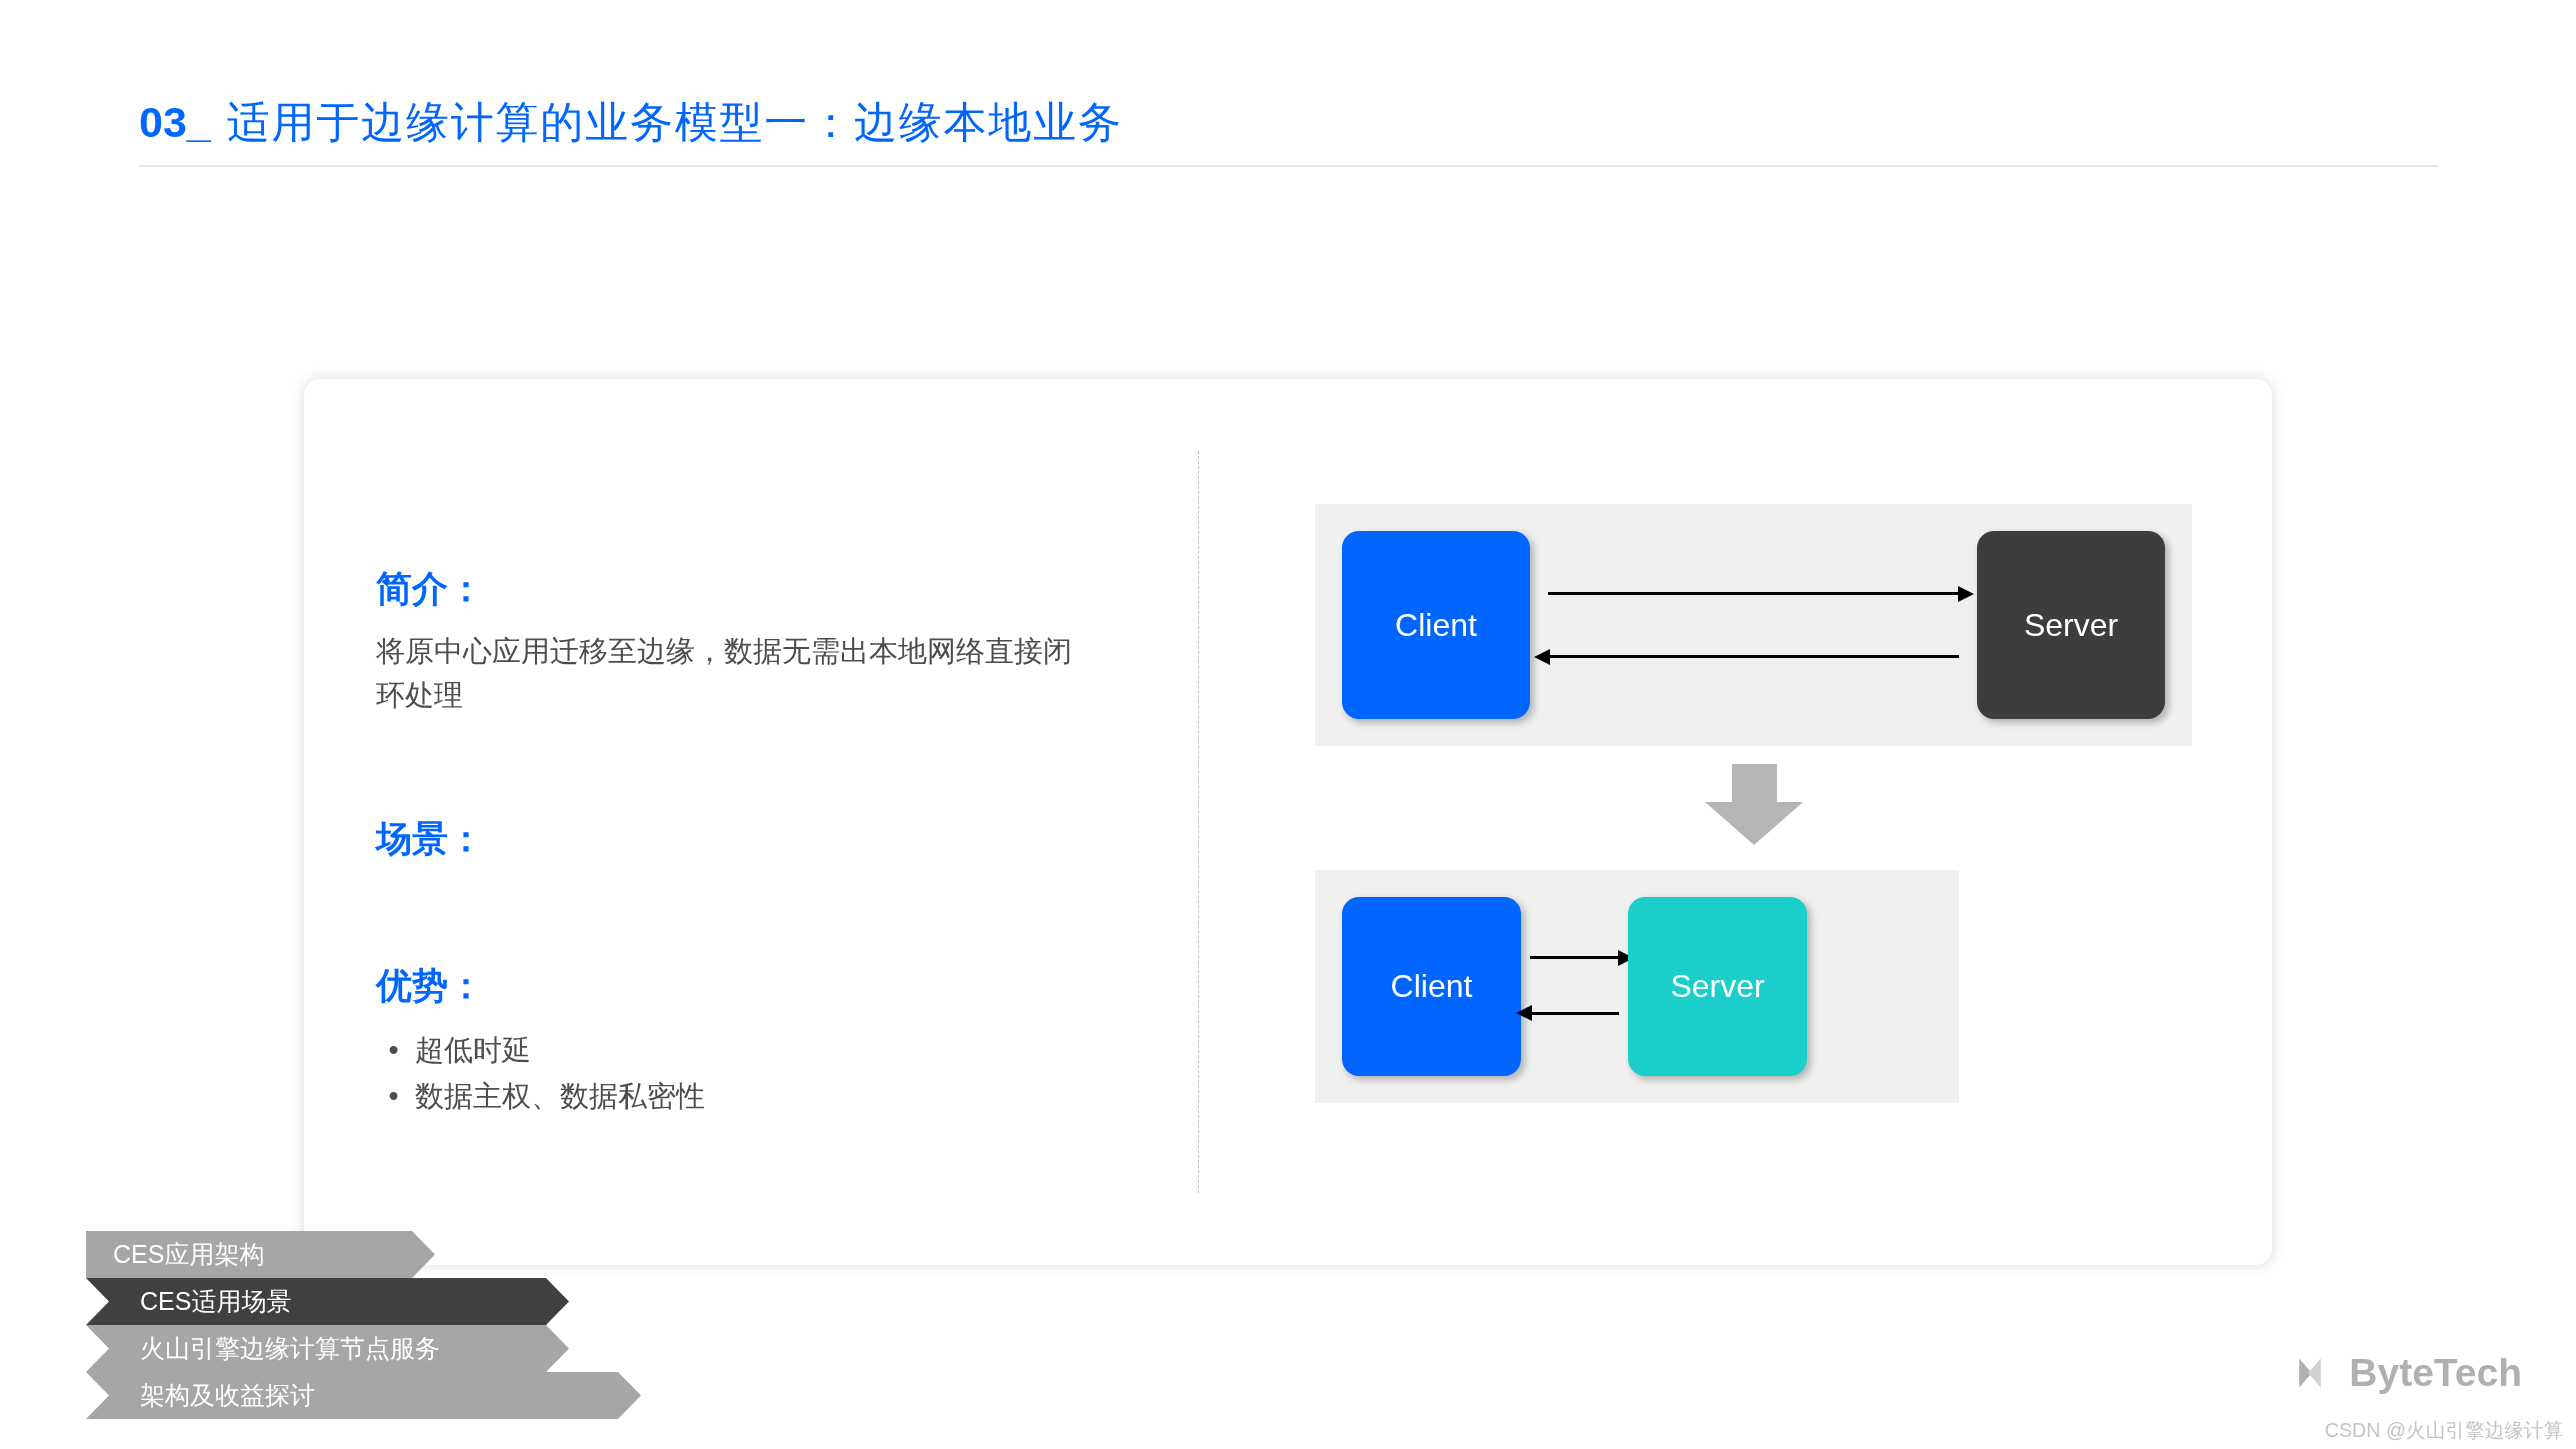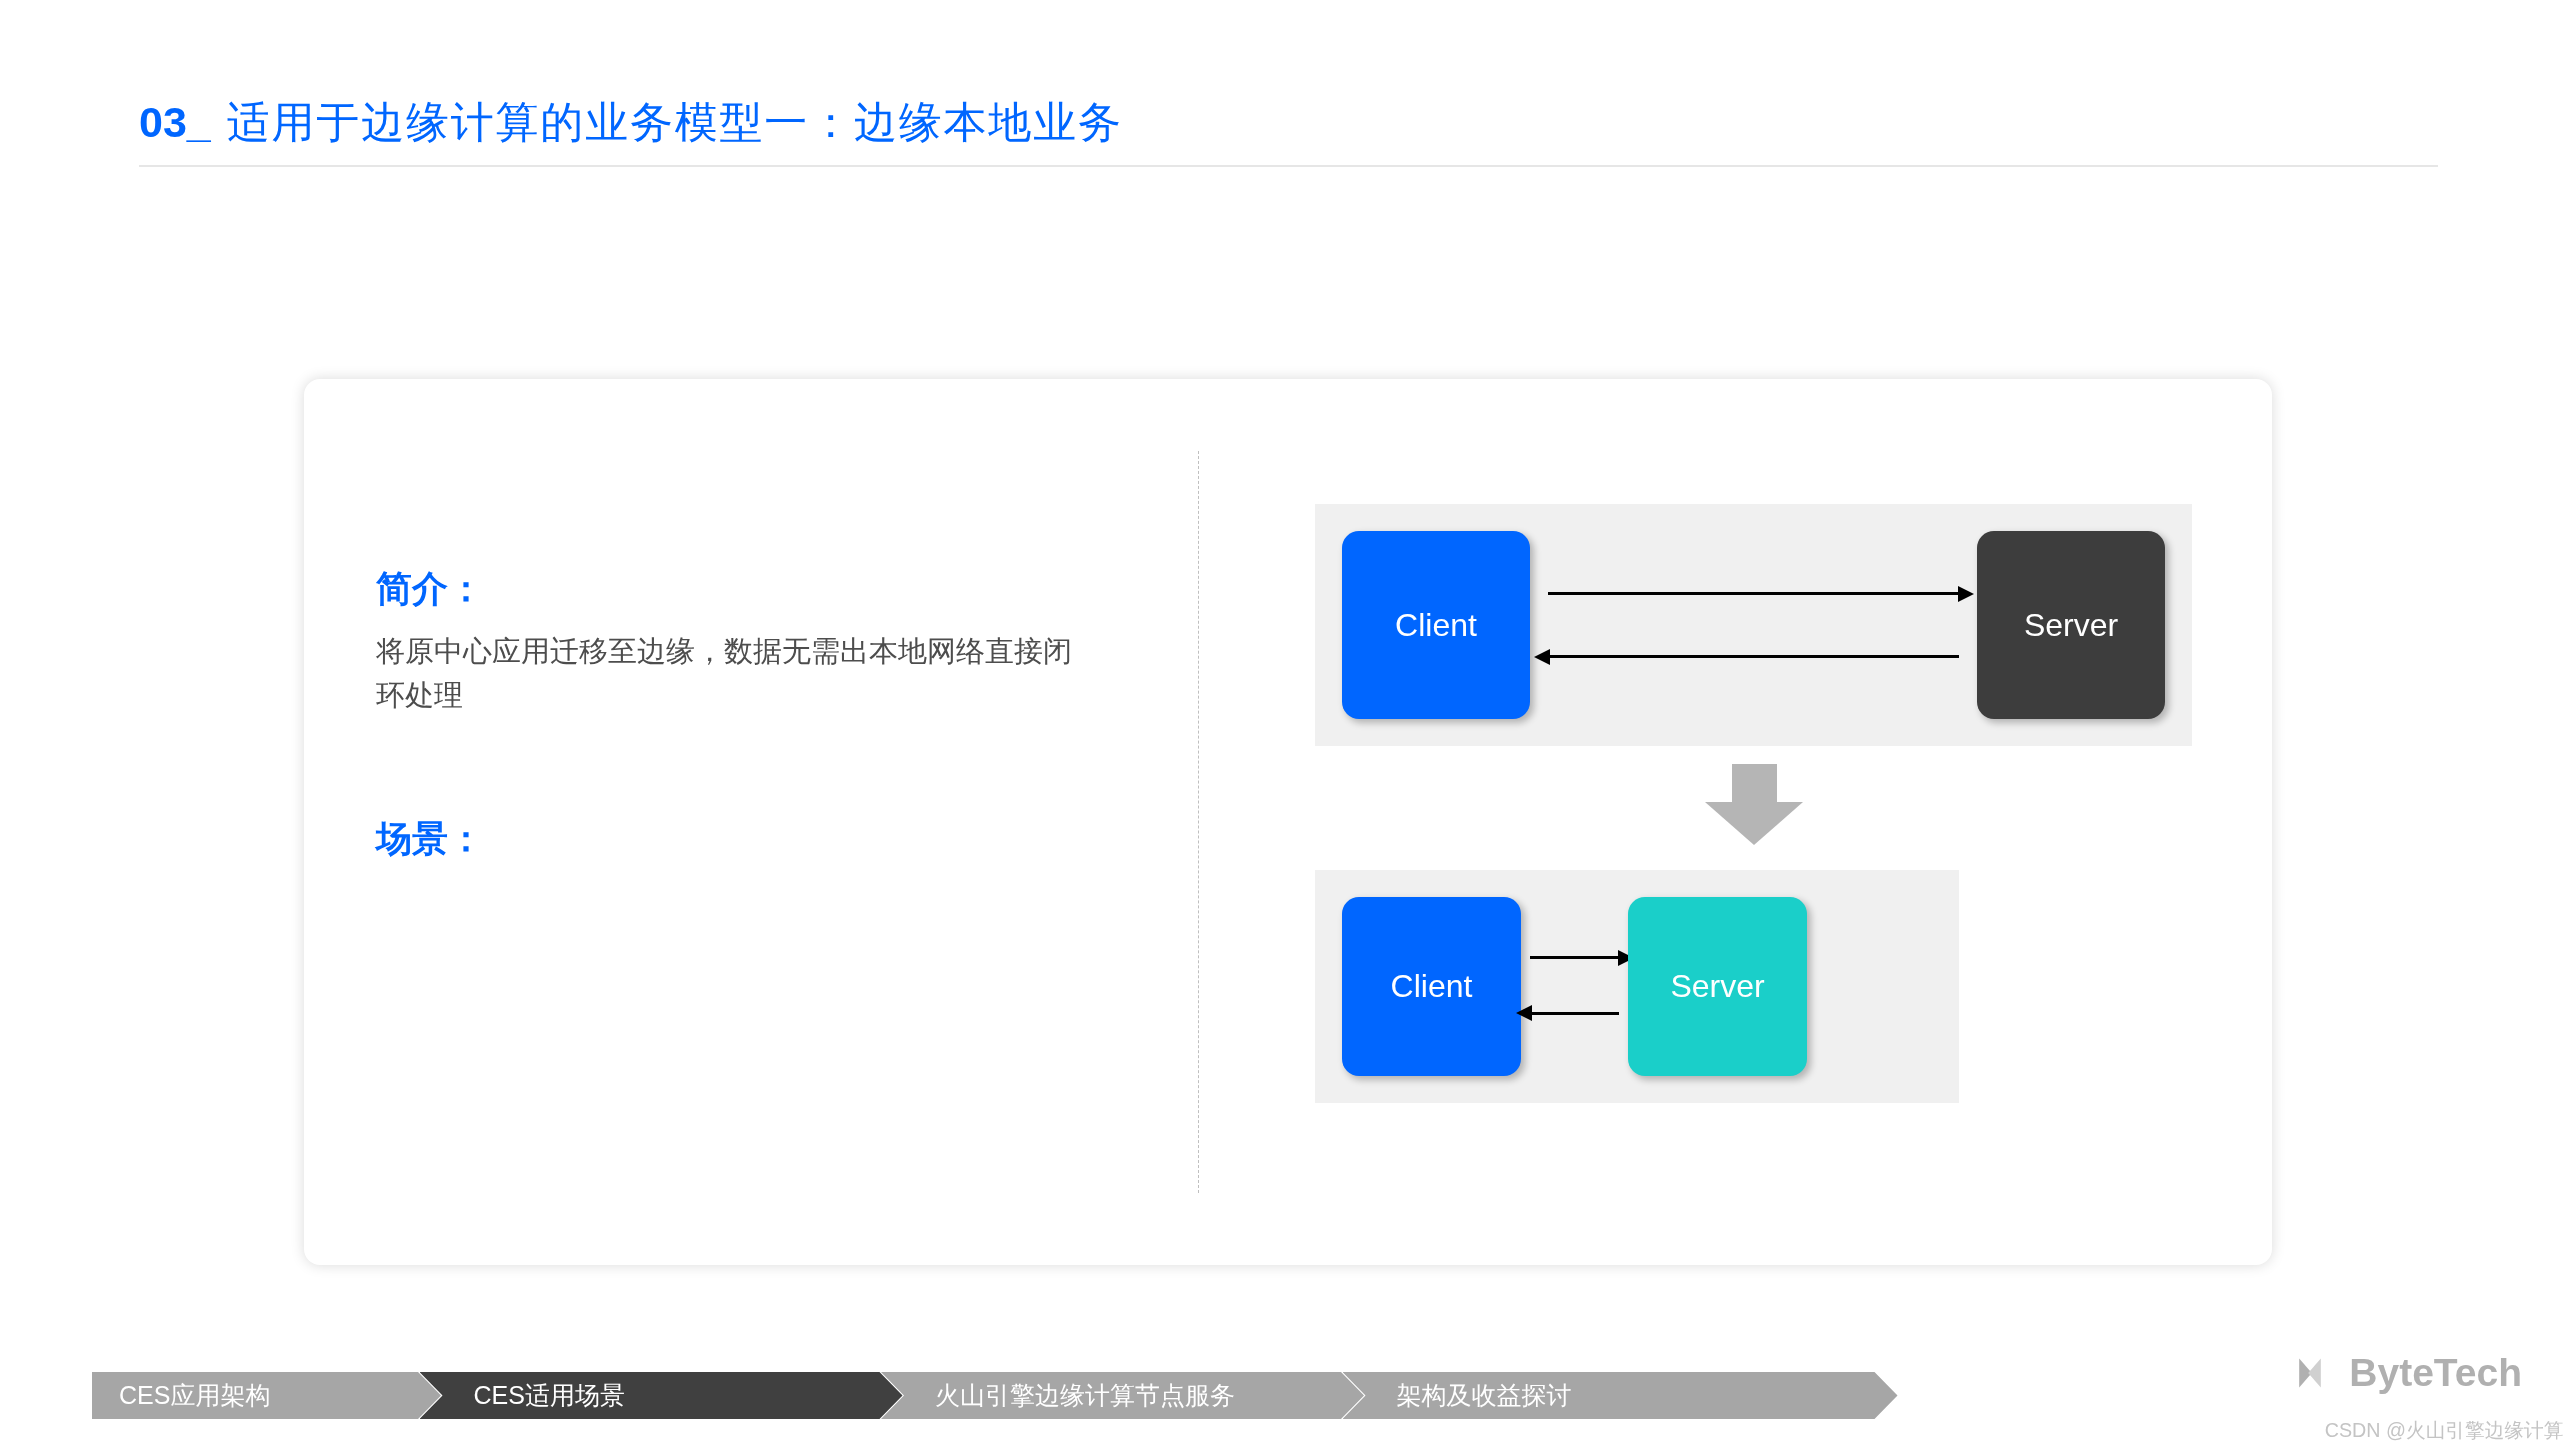--- a/index.html
+++ b/index.html
@@ -296,23 +296,24 @@
       height: 0;
       border-left: 49px solid transparent;
       border-right: 49px solid transparent;
       border-top: 43px solid #b5b5b5;
     }
 
     
     .bottom-nav {
       position: absolute;
       bottom: 30px;
-      left: 92px;
+      left: 86px;
       display: flex;
       align-items: flex-start;
+      flex-direction: column;
     }
 
     .nav-item {
       position: relative;
       height: 47px;
       padding: 0 36px 0 54px;
       display: flex;
       align-items: center;
       font-size: 25px;
       color: #ffffff;
@@ -390,20 +391,27 @@
 
 <div class="content-card">
 
   <div class="left-column">
     <div class="section">
       <div class="section-heading">简介：</div>
       <div class="section-body">将原中心应用迁移至边缘，数据无需出本地网络直接闭环处理</div>
     </div>
     <div class="section">
       <div class="section-heading">场景：</div>
+    </div>
+    <div class="section" style="margin-bottom:0">
+      <div class="section-heading">优势：</div>
+      <ul class="advantage-list">
+        <li>超低时延</li>
+        <li>数据主权、数据私密性</li>
+      </ul>
     </div>
   </div>
 
   <div class="vertical-divider"></div>
 
   <div class="diagram-area">
 
     <div class="diagram-panel panel-top diagram-panel-top">
       <div class="box box-client">Client</div>
       <div class="h-arrows-long">

